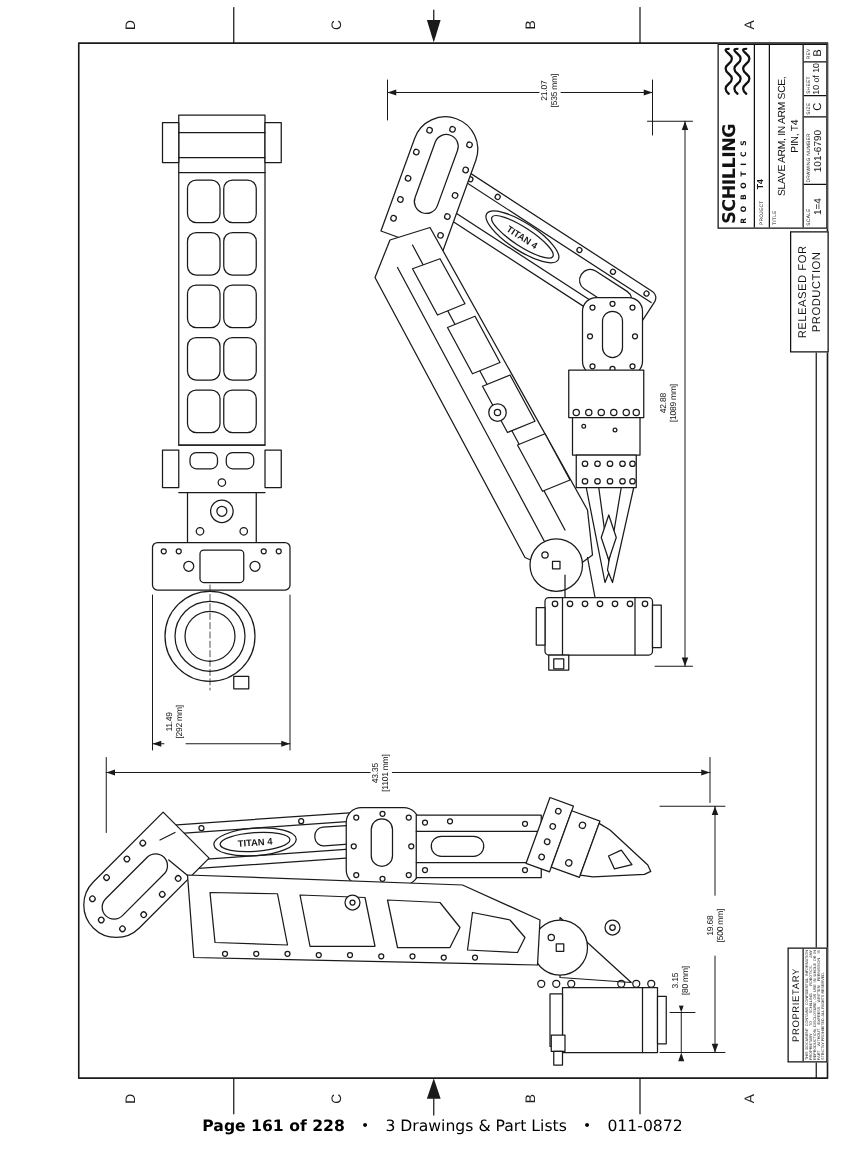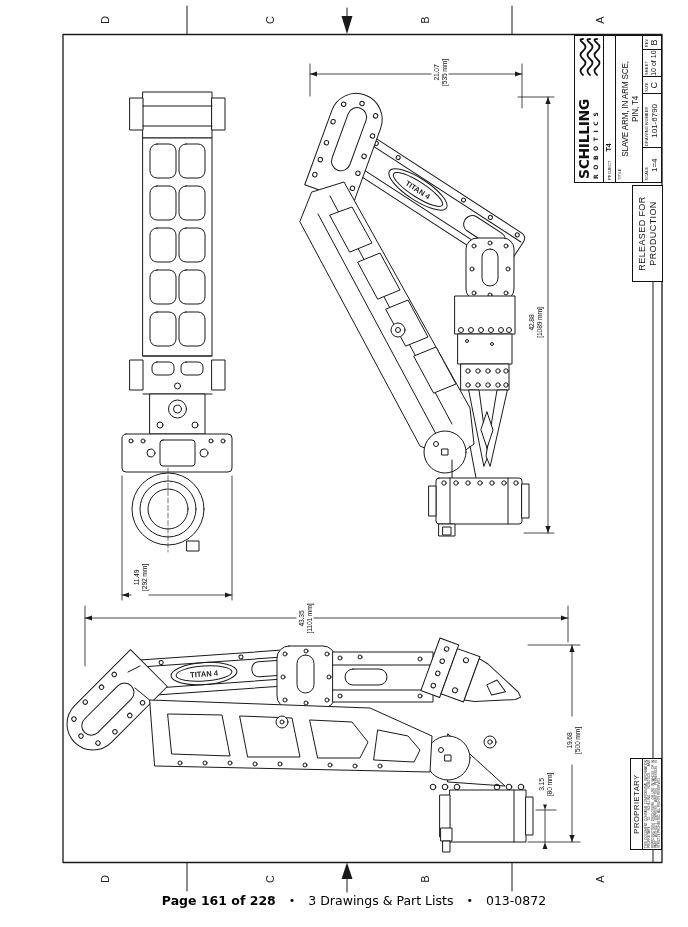--- a/index.html
+++ b/index.html
@@ -481,16 +481,16 @@
     <div class="propfine">
       <span>THIS DOCUMENT CONTAINS CONFIDENTIAL INFORMATION PROPRIETARY TO SCHILLING ROBOTICS. ANY REPRODUCTION, DISCLOSURE, OR USE IN WHOLE OR IN PART WITHOUT EXPRESS WRITTEN PERMISSION IS STRICTLY PROHIBITED. ALL RIGHTS RESERVED.</span>
     </div>
   </div>
 
   <div class="footer">
     <span class="b">Page 161 of 228</span>
     <span class="sep">•</span>
     <span>3  Drawings &amp; Part Lists</span>
     <span class="sep">•</span>
-    <span>013-0872</span>
+    <span>011-0872</span>
   </div>
 
 </div>
 
 </body></html>

